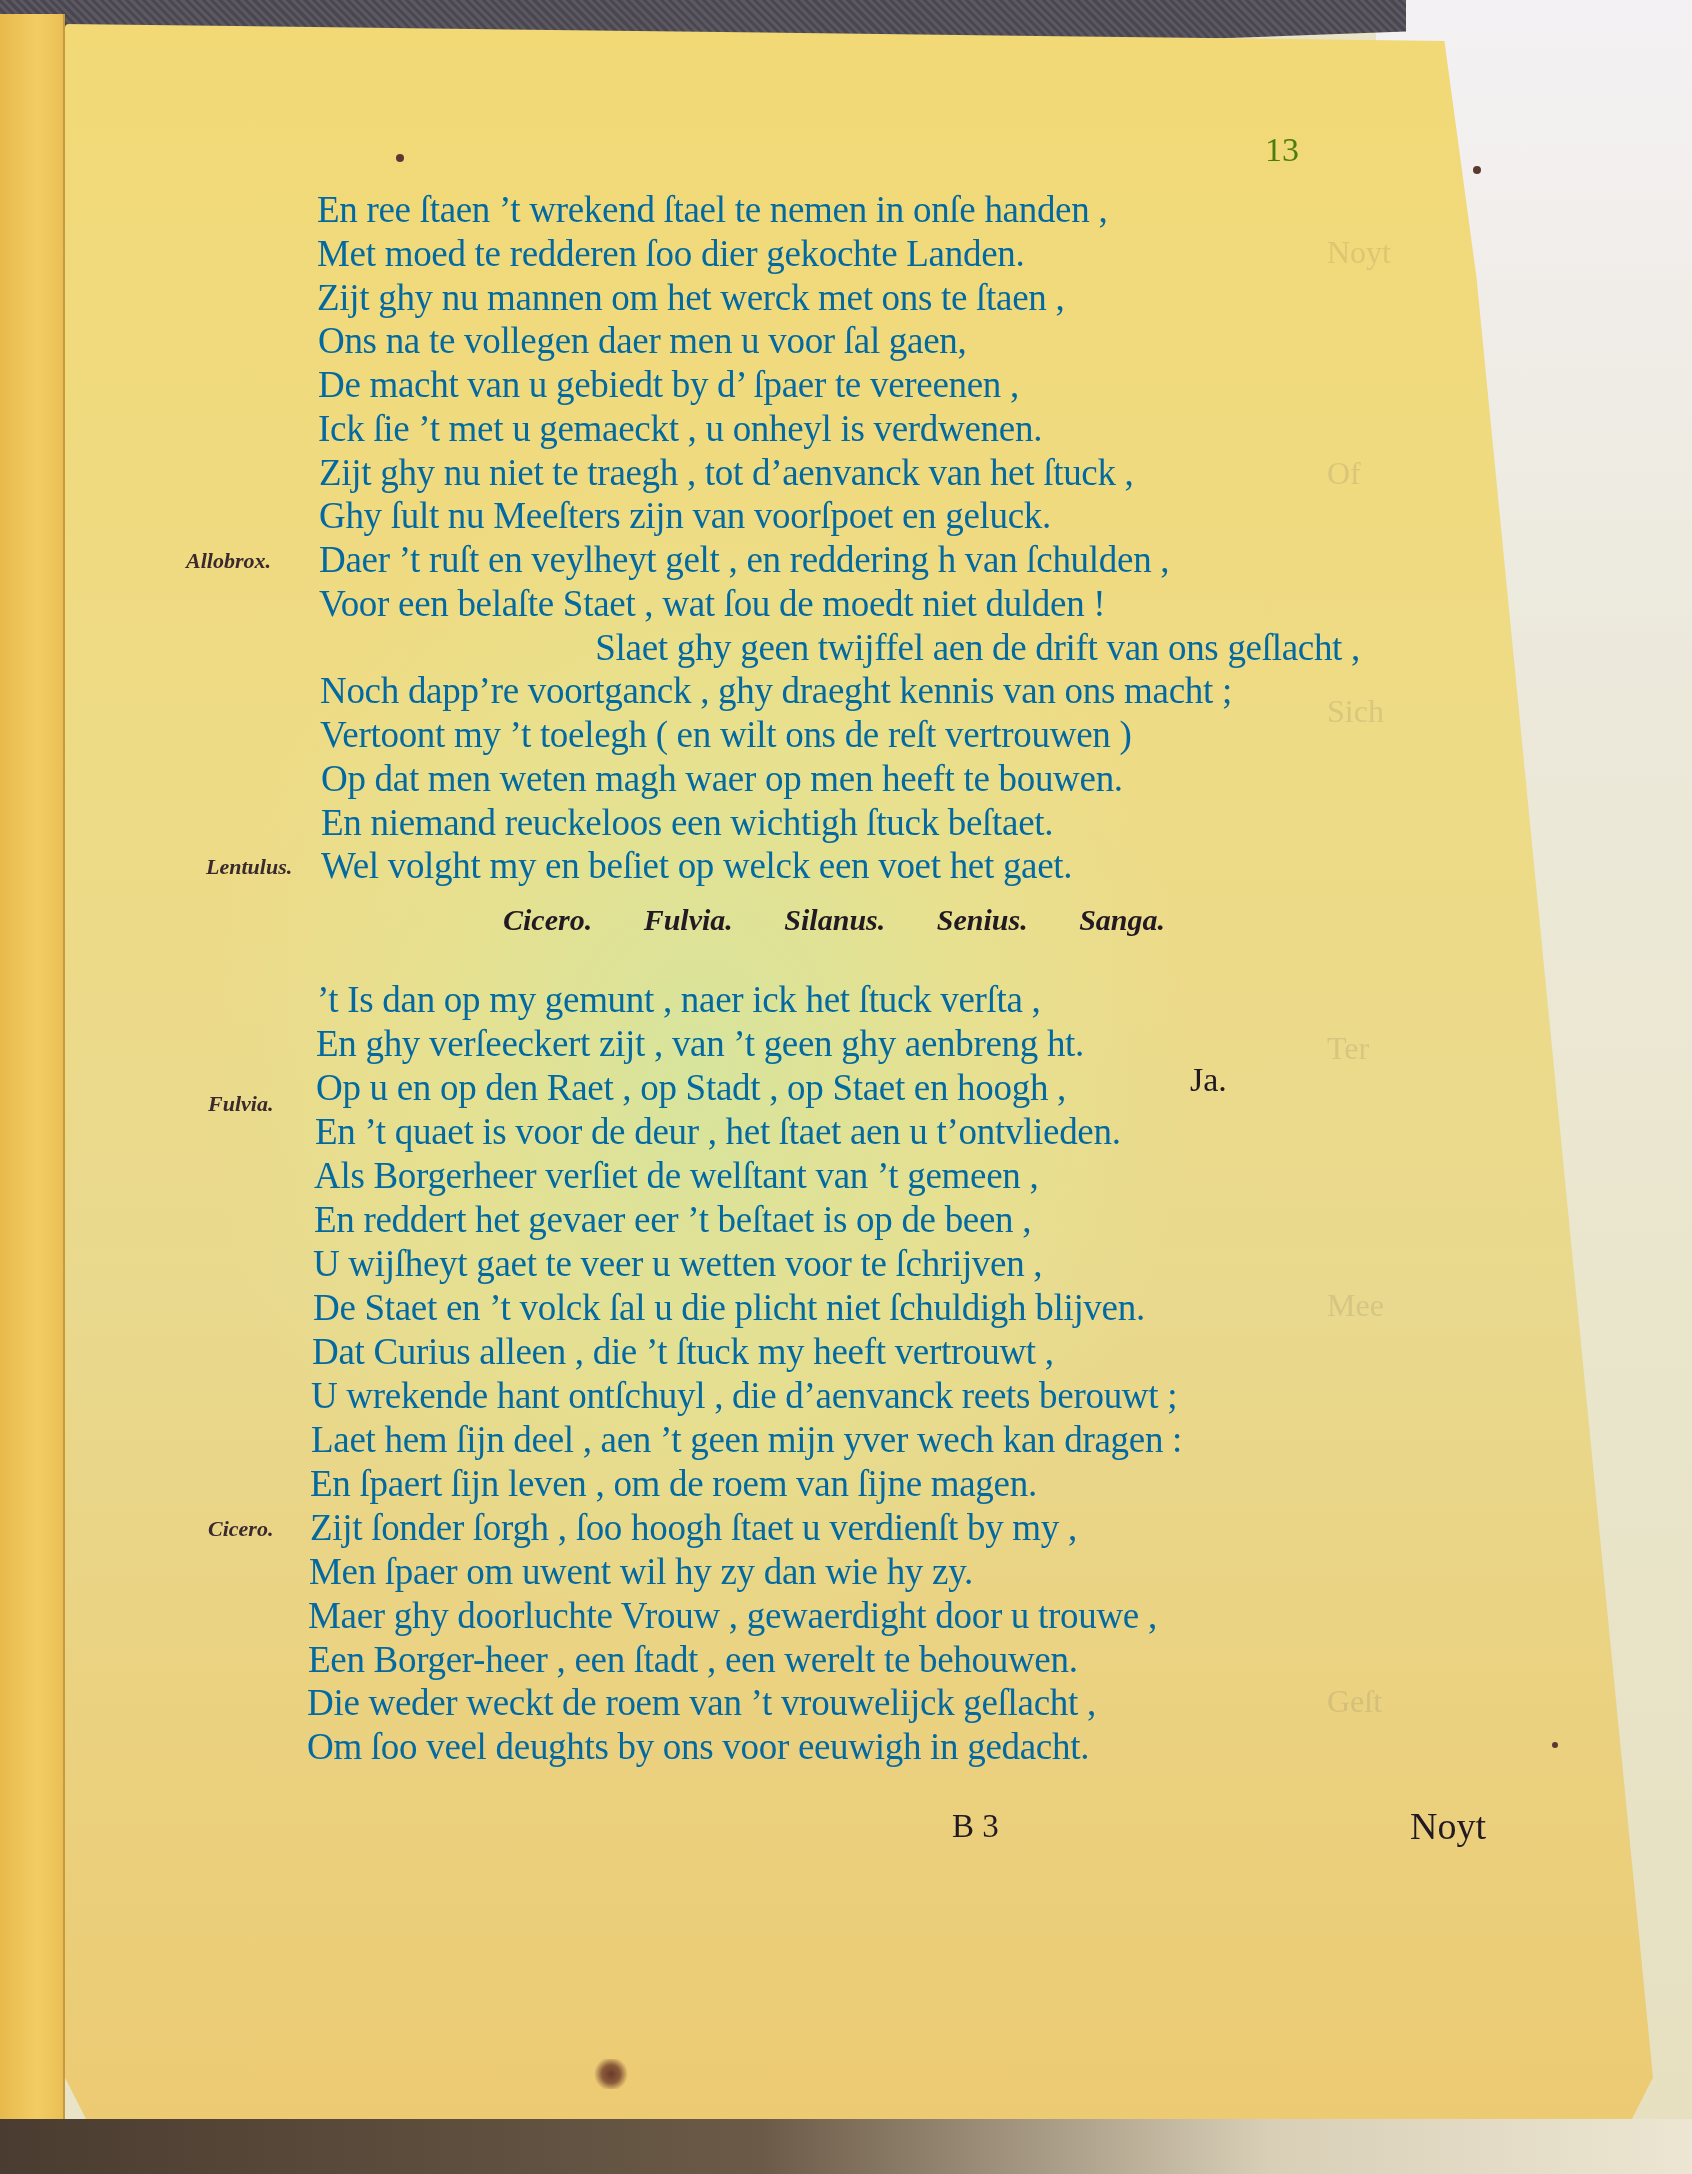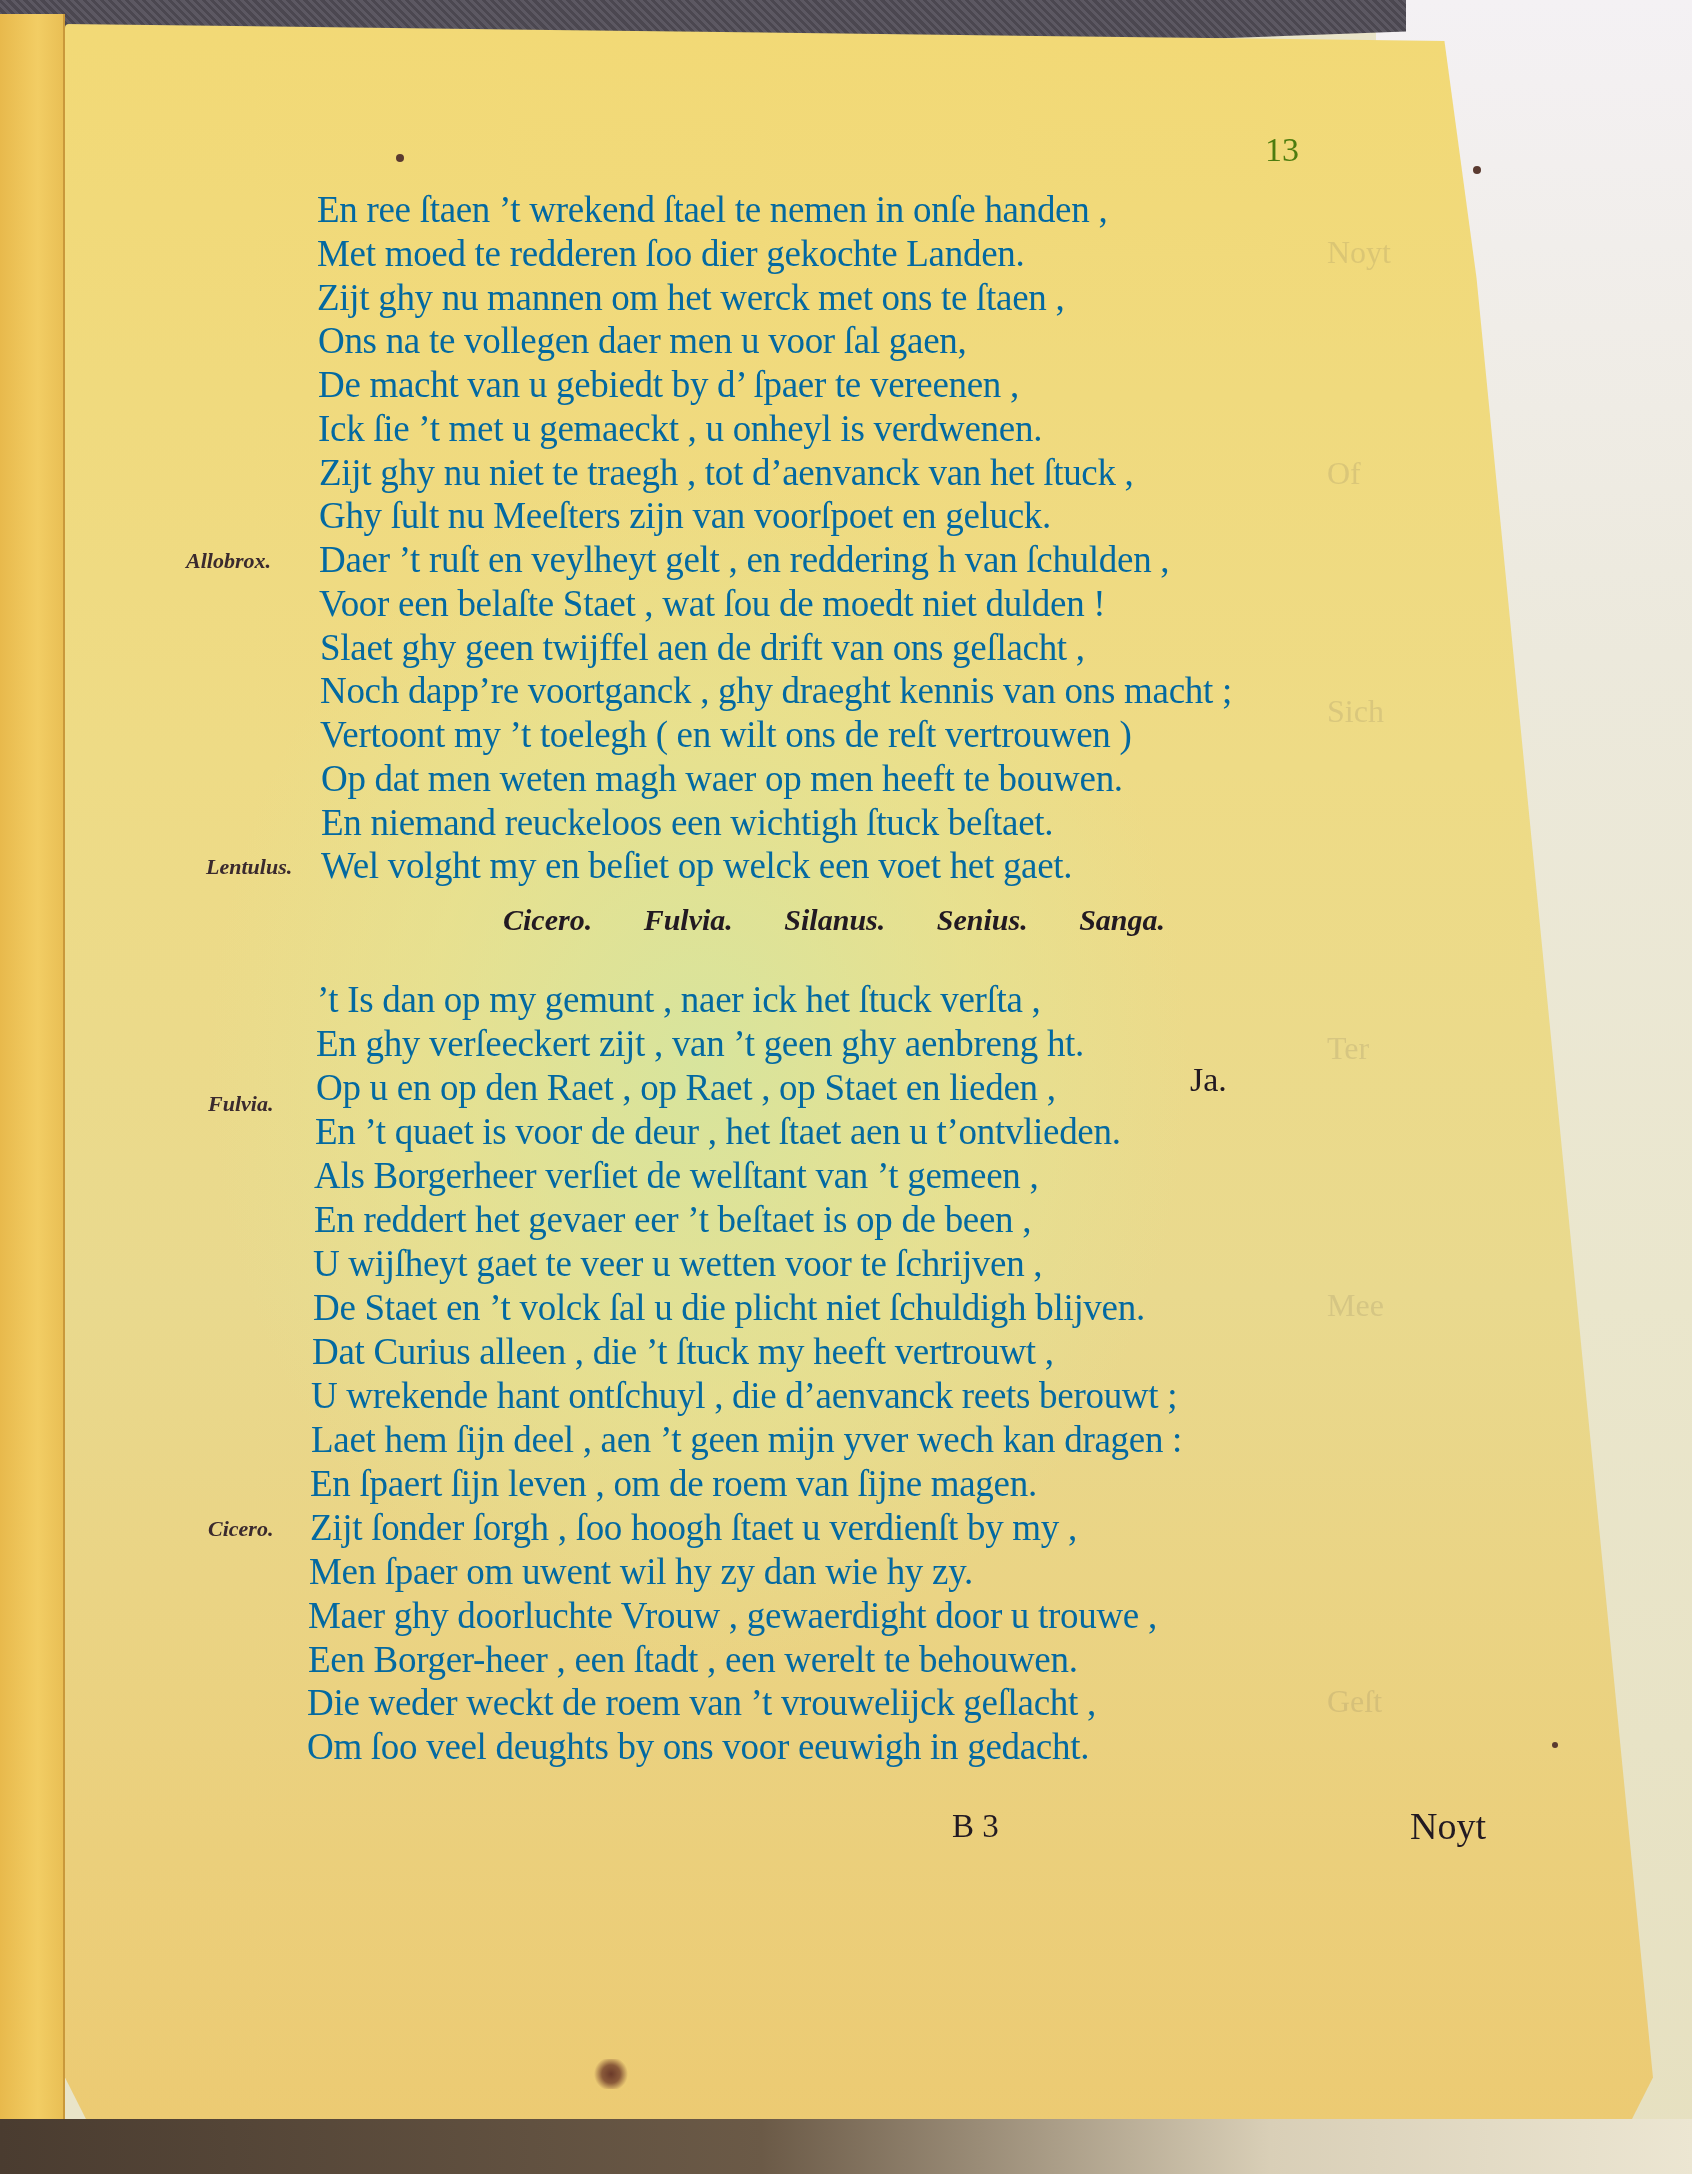--- a/index.html
+++ b/index.html
@@ -108,21 +108,21 @@
     <div class="verse" style="top: 232px; left: 317px;">Met moed te redderen ſoo dier gekochte Landen.</div>
     <div class="verse" style="top: 276px; left: 317px;">Zijt ghy nu mannen om het werck met ons te ſtaen ,</div>
     <div class="verse" style="top: 319px; left: 318px;">Ons na te vollegen daer men u voor ſal gaen,</div>
     <div class="verse" style="top: 363px; left: 318px;">De macht van u gebiedt by d’ ſpaer te vereenen ,</div>
     <div class="verse" style="top: 407px; left: 318px;">Ick ſie ’t met u gemaeckt , u onheyl is verdwenen.</div>
     <div class="verse" style="top: 451px; left: 319px;">Zijt ghy nu niet te traegh , tot d’aenvanck van het ſtuck ,</div>
     <div class="verse" style="top: 494px; left: 319px;">Ghy ſult nu Meeſters zijn van voorſpoet en geluck.</div>
     <div class="verse" style="top: 538px; left: 319px;">Daer ’t ruſt en veylheyt gelt , en reddering h van ſchulden ,</div>
     <div class="speaker" style="top: 548px; left: 186px;">Allobrox.</div>
     <div class="verse" style="top: 582px; left: 319px;">Voor een belaſte Staet , wat ſou de moedt niet dulden !</div>
-    <div class="verse" style="top: 626px; left: 320px;">Slaet ghy geen twijffel aen de drift van ons geſlacht ,</div>
+    <div class="verse" style="top: 626px; left: 320px; text-align: right;">Slaet ghy geen twijffel aen de drift van ons geſlacht ,</div>
     <div class="verse" style="top: 669px; left: 320px;">Noch dapp’re voortganck , ghy draeght kennis van ons macht ;</div>
     <div class="verse" style="top: 713px; left: 320px;">Vertoont my ’t toelegh ( en wilt ons de reſt vertrouwen )</div>
     <div class="verse" style="top: 757px; left: 321px;">Op dat men weten magh waer op men heeft te bouwen.</div>
     <div class="verse" style="top: 801px; left: 321px;">En  niemand reuckeloos een wichtigh ſtuck beſtaet.</div>
     <div class="verse" style="top: 844px; left: 321px;">Wel volght my en beſiet op welck een voet het gaet.</div>
     <div class="speaker" style="top: 854px; left: 186px; margin-left: 20px;">Lentulus.</div>
   </div>
 
 <div class="cast">
   <span>Cicero.</span>
@@ -130,21 +130,21 @@
   <span>Silanus.</span>
   <span>Senius.</span>
   <span>Sanga.</span>
 </div>
 
 <div class="ja">Ja.</div>
 
 <div id="bottom-block">
     <div class="verse" style="top: 978px; left: 317px;">’t Is dan op my gemunt , naer ick het ſtuck verſta ,</div>
     <div class="verse" style="top: 1022px; left: 316px;">En ghy verſeeckert zijt , van ’t geen ghy aenbreng ht.</div>
-    <div class="verse" style="top: 1066px; left: 316px;">Op u en op den Raet , op Raet , op Staet en lieden ,</div>
+    <div class="verse" style="top: 1066px; left: 316px;">Op u en op den Raet , op Stadt , op Staet en hoogh ,</div>
     <div class="speaker" style="top: 1091px; left: 208px;">Fulvia.</div>
     <div class="verse" style="top: 1110px; left: 315px;">En ’t quaet is voor de deur , het ſtaet aen u t’ontvlieden.</div>
     <div class="verse" style="top: 1154px; left: 314px;">Als Borgerheer verſiet de welſtant van ’t gemeen ,</div>
     <div class="verse" style="top: 1198px; left: 314px;">En reddert het gevaer eer ’t beſtaet is op de been ,</div>
     <div class="verse" style="top: 1242px; left: 313px;">U wijſheyt gaet te veer u wetten voor te ſchrijven ,</div>
     <div class="verse" style="top: 1286px; left: 313px;">De Staet en ’t volck ſal u die plicht niet ſchuldigh blijven.</div>
     <div class="verse" style="top: 1330px; left: 312px;">Dat Curius alleen , die ’t ſtuck my heeft vertrouwt ,</div>
     <div class="verse" style="top: 1374px; left: 311px;">U wrekende hant ontſchuyl , die d’aenvanck reets berouwt ;</div>
     <div class="verse" style="top: 1418px; left: 311px;">Laet hem ſijn deel , aen ’t geen mijn yver wech kan dragen :</div>
     <div class="verse" style="top: 1462px; left: 310px;">En ſpaert ſijn leven , om de roem van ſijne magen.</div>

